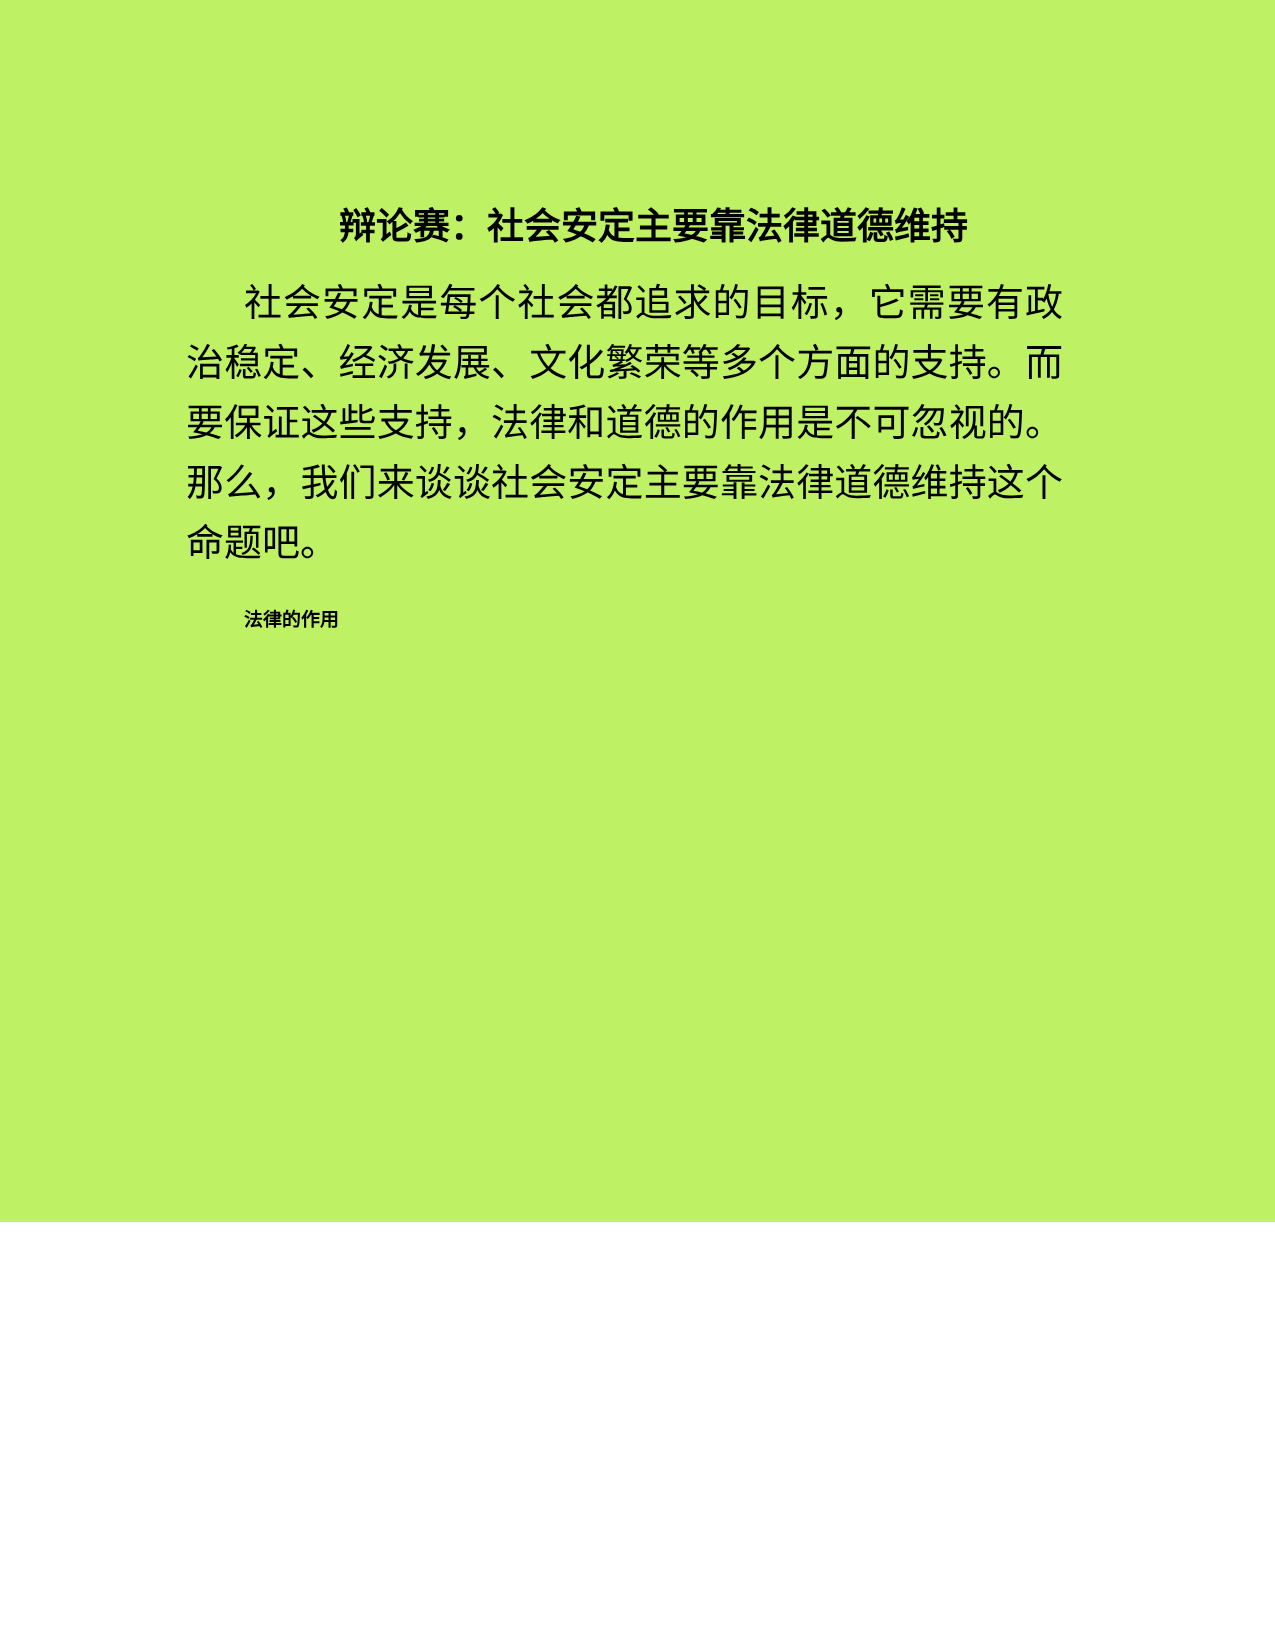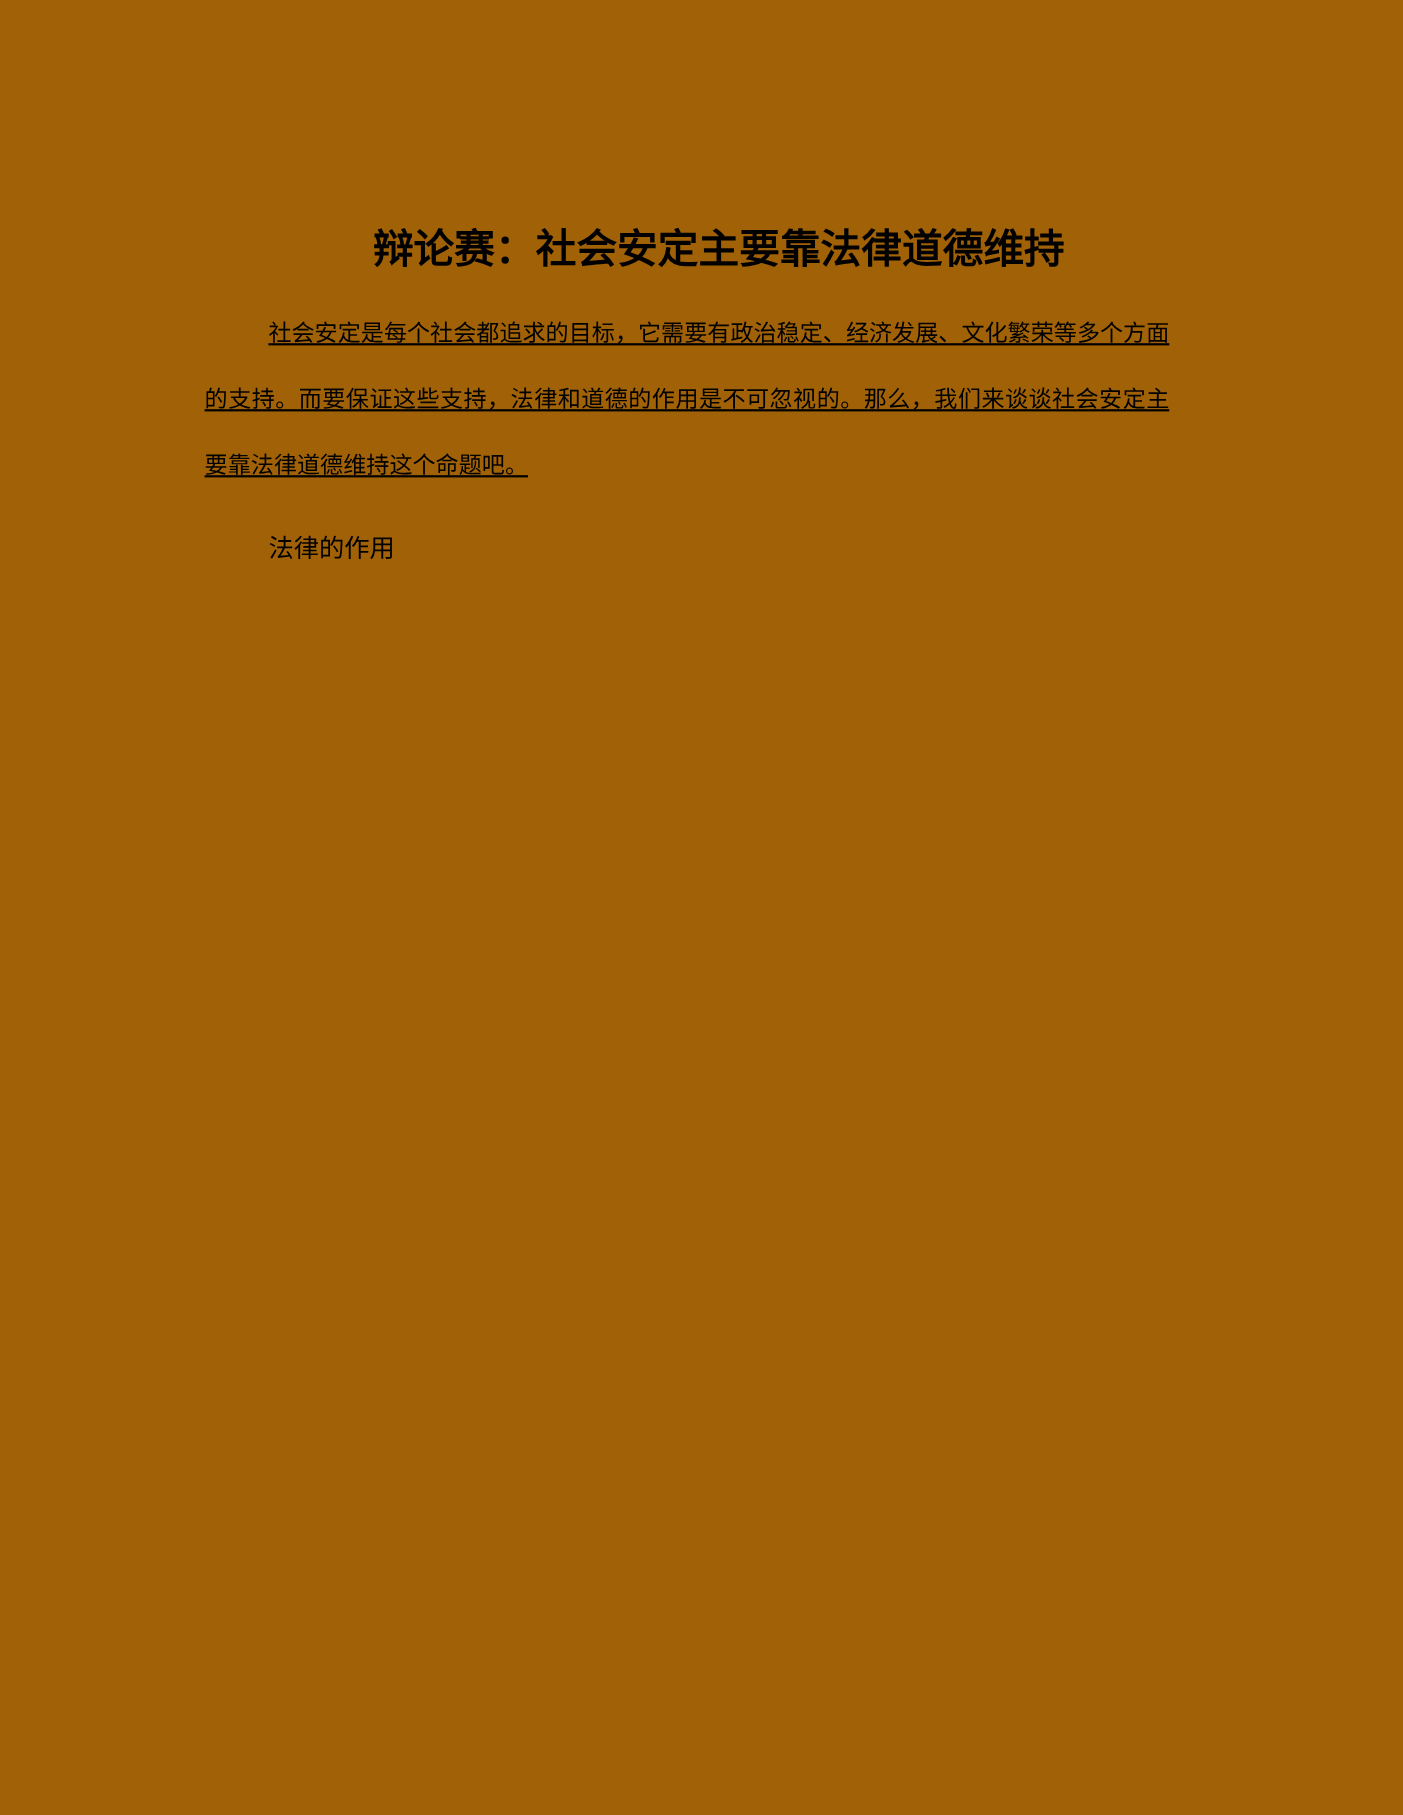--- a/index.html
+++ b/index.html
@@ -3,22 +3,22 @@
 <meta charset="utf-8">
 <style>
   html, body {
     margin: 0;
     padding: 0;
     background: #ffffff;
   }
   .page {
     position: relative;
     width: 1275px;
-    height: 1650px;
-    background: #a16207;
+    height: 1222px;
+    background: #bef264;
     overflow: hidden;
     font-family: "DejaVu Sans", sans-serif;
     color: #000000;
   }
   .content {
     position: absolute;
     left: 186px;
     top: 197px;
     width: 877px;
   }
@@ -26,37 +26,36 @@
     font-size: 37px;
     font-weight: 700;
     line-height: 60px;
     text-align: center;
     text-indent: 58px;       
     margin: 0 0 16px 0;
     white-space: nowrap;
     letter-spacing: 0px;
   }
   .section-heading {
-    font-size: 23px;
-    font-weight: 400;
+    font-size: 19px;
+    font-weight: 700;
     line-height: 60px;
     text-indent: 58px;       
     margin: 0 0 16px 0;
   }
   .body-paragraph {
-    font-size: 21px;
+    font-size: 38px;
     font-weight: 400;
     line-height: 60px;
     text-align: justify;
     text-justify: inter-ideograph;
     text-indent: 58px;       
     margin: 0 0 16px 0;
     word-break: break-all;
     line-break: anywhere;
-    text-decoration: underline;
   }
 </style>
 </head>
 <body>
 
 <div class="page">
   <div class="content">
 
     <div class="doc-title">辩论赛：社会安定主要靠法律道德维持</div>
 

